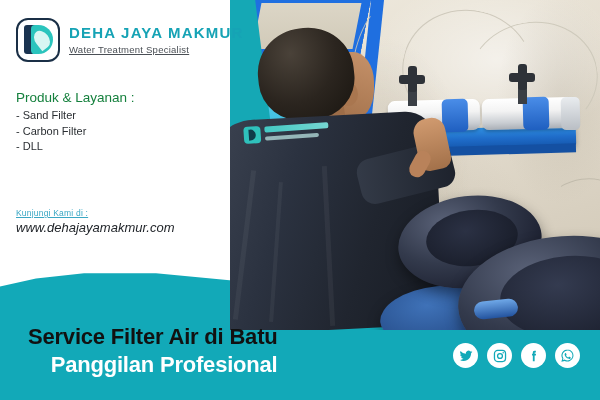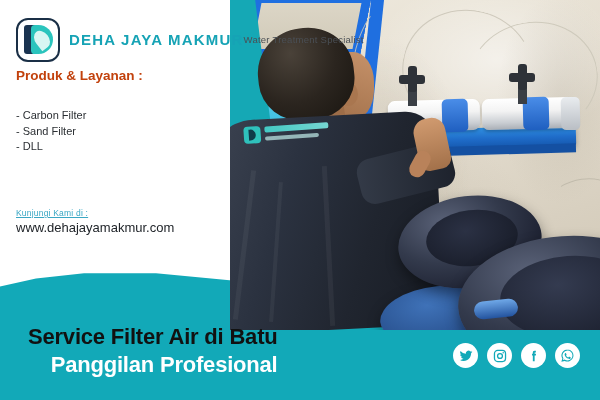--- a/index.html
+++ b/index.html
@@ -161,33 +161,33 @@
   
   .brand{position:absolute;left:16px;top:18px;display:flex;align-items:center;gap:9px;z-index:20;}
   .logo-mark{position:relative;width:44px;height:44px;border-radius:12px;
      background:#ffffff;border:2.5px solid #1a2f46;box-sizing:border-box;flex:none;}
   .logo-d{position:absolute;left:6px;top:5px;width:14px;height:29px;border-radius:3px;
      background:#1a3350;}
   .logo-bowl{position:absolute;left:13px;top:5px;width:22px;height:29px;
      border-radius:4px 15px 15px 4px;background:#2bc4bd;}
   .logo-drop{position:absolute;left:17px;top:10px;width:14px;height:19px;
      border-radius:50% 50% 50% 0;background:#d9f6f3;transform:rotate(-38deg);}
-  .brand-txt{display:flex;}
+  .brand-txt{display:flex;flex-direction:column;}
   .brand-name{font-size:15px;font-weight:bold;color:#16a3b5;letter-spacing:1.2px;line-height:1.1;}
-  .brand-sub{font-size:9.5px;color:#4a4f55;letter-spacing:.25px;margin-top:2px;}
-
-  .prod-title{position:absolute;left:16px;top:68px;font-size:13.5px;font-weight:bold;
-     color:#c2410c;z-index:20;}
+  .brand-sub{font-size:9.5px;color:#4a4f55;letter-spacing:.25px;margin-top:2px;text-decoration:underline;}
+
+  .prod-title{position:absolute;left:16px;top:90px;font-size:13.5px;font-weight:normal;
+     color:#15803d;z-index:20;}
   .prod-list{position:absolute;left:16px;top:108px;z-index:20;}
   .prod-list li{list-style:none;font-size:11px;color:#2b2f33;line-height:15.6px;white-space:nowrap;}
   ul{margin:0;padding:0;}
 
   .visit{position:absolute;left:16px;top:208px;font-size:8.5px;color:#3aa7c4;
      letter-spacing:.2px;z-index:20;text-decoration:underline;}
-  .url{position:absolute;left:16px;top:220px;font-size:13px;
+  .url{position:absolute;left:16px;top:220px;font-size:13px;font-style:italic;
      color:#21252a;z-index:20;}
 </style>
 </head>
 <body>
 
 <div id="poster">
 
   <div class="photo">
     <div class="wall"></div>
     <div class="wall-grime"></div>
@@ -255,22 +255,22 @@
     </div>
     <div class="brand-txt">
       <div class="brand-name">DEHA JAYA MAKMUR</div>
       <div class="brand-sub">Water Treatment  Specialist</div>
     </div>
   </div>
 
   <div class="prod-title">Produk &amp; Layanan :</div>
 
   <ul class="prod-list">
+    <li>- Sand Filter</li>
     <li>- Carbon Filter</li>
-    <li>- Sand Filter</li>
     <li>- DLL</li>
   </ul>
 
   <div class="visit">Kunjungi Kami di :</div>
   <div class="url">www.dehajayamakmur.com</div>
 
   <div class="banner"></div>
 
   <div class="banner-txt">
     <div class="bt1">Service Filter Air di Batu</div>

